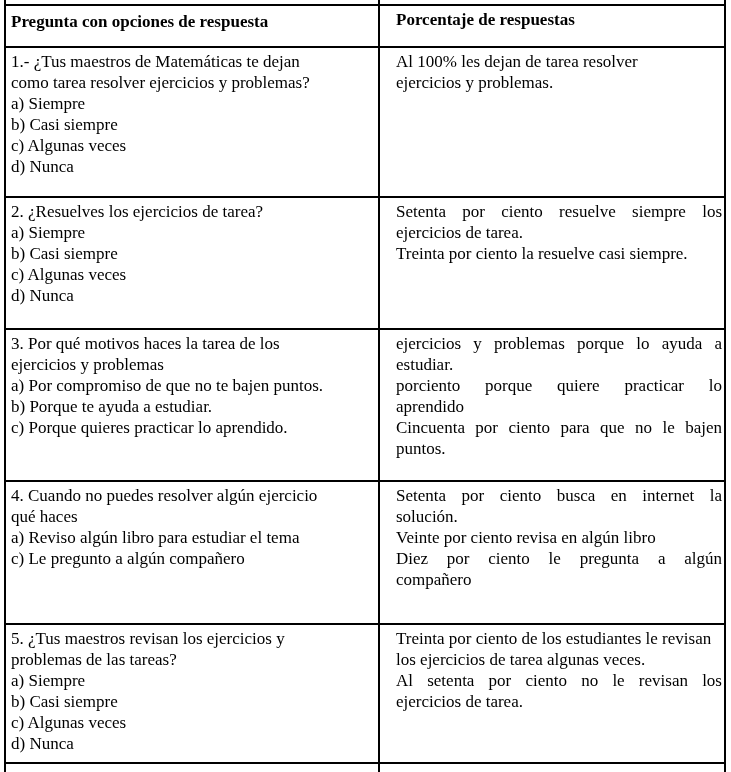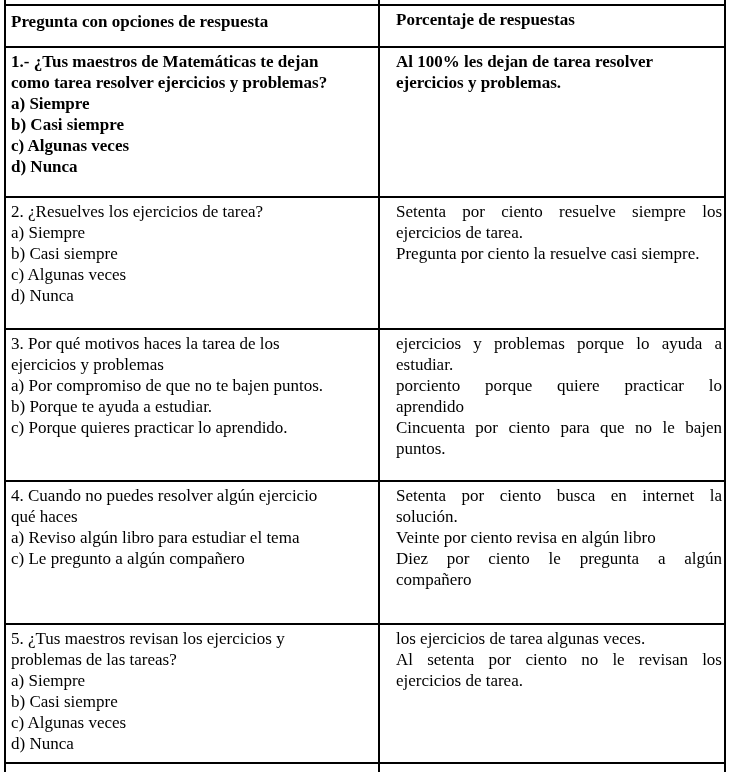--- a/index.html
+++ b/index.html
@@ -29,21 +29,21 @@
     box-sizing: border-box;
     border: 2px solid #000000;
     background: #ffffff;
   }
   .row {
     display: flex;
     border-bottom: 2px solid #000000;
   }
   .row.last { border-bottom: none; }
   .rh { height: 40px; }
-  .r0 { height: 148px; font-weight: bold; }
+  .r0 { height: 148px; }
   .r1 { height: 130px; }
   .r2 { height: 150px; justify-content: space-between; }
   .r3 { height: 141px; }
   .r4 { height: 137px; }
   .cell {
     box-sizing: border-box;
     height: 100%;
     overflow: hidden;
     font-size: 17px;
     line-height: 21px;
@@ -114,21 +114,21 @@
           <div class="cell q">
             <div class="line">2. ¿Resuelves los ejercicios de tarea?</div>
             <div class="line">a) Siempre</div>
             <div class="line">b) Casi siempre</div>
             <div class="line">c) Algunas veces</div>
             <div class="line">d) Nunca</div>
           </div>
           <div class="cell a">
             <div class="line j">Setenta por ciento resuelve siempre los</div>
             <div class="line">ejercicios de tarea.</div>
-            <div class="line">Pregunta por ciento la resuelve casi siempre.</div>
+            <div class="line">Treinta por ciento la resuelve casi siempre.</div>
           </div>
         </div>
         <div class="row r2">
           <div class="cell q">
             <div class="line">3. Por qué motivos haces la tarea de los</div>
             <div class="line">ejercicios y problemas</div>
             <div class="line">a) Por compromiso de que no te bajen puntos.</div>
             <div class="line">b) Porque te ayuda a estudiar.</div>
             <div class="line">c) Porque quieres practicar lo aprendido.</div>
           </div>
@@ -159,20 +159,21 @@
         <div class="row r4 last">
           <div class="cell q">
             <div class="line">5. ¿Tus maestros revisan los ejercicios y</div>
             <div class="line">problemas de las tareas?</div>
             <div class="line">a) Siempre</div>
             <div class="line">b) Casi siempre</div>
             <div class="line">c) Algunas veces</div>
             <div class="line">d) Nunca</div>
           </div>
           <div class="cell a">
+            <div class="line">Treinta por ciento de los estudiantes le revisan</div>
             <div class="line">los ejercicios de tarea algunas veces.</div>
             <div class="line j">Al setenta por ciento no le revisan los</div>
             <div class="line">ejercicios de tarea.</div>
           </div>
         </div>
       </div>
   </div>
 
   <div class="stub bottom sx-left"></div>
   <div class="stub bottom sx-mid"></div>

